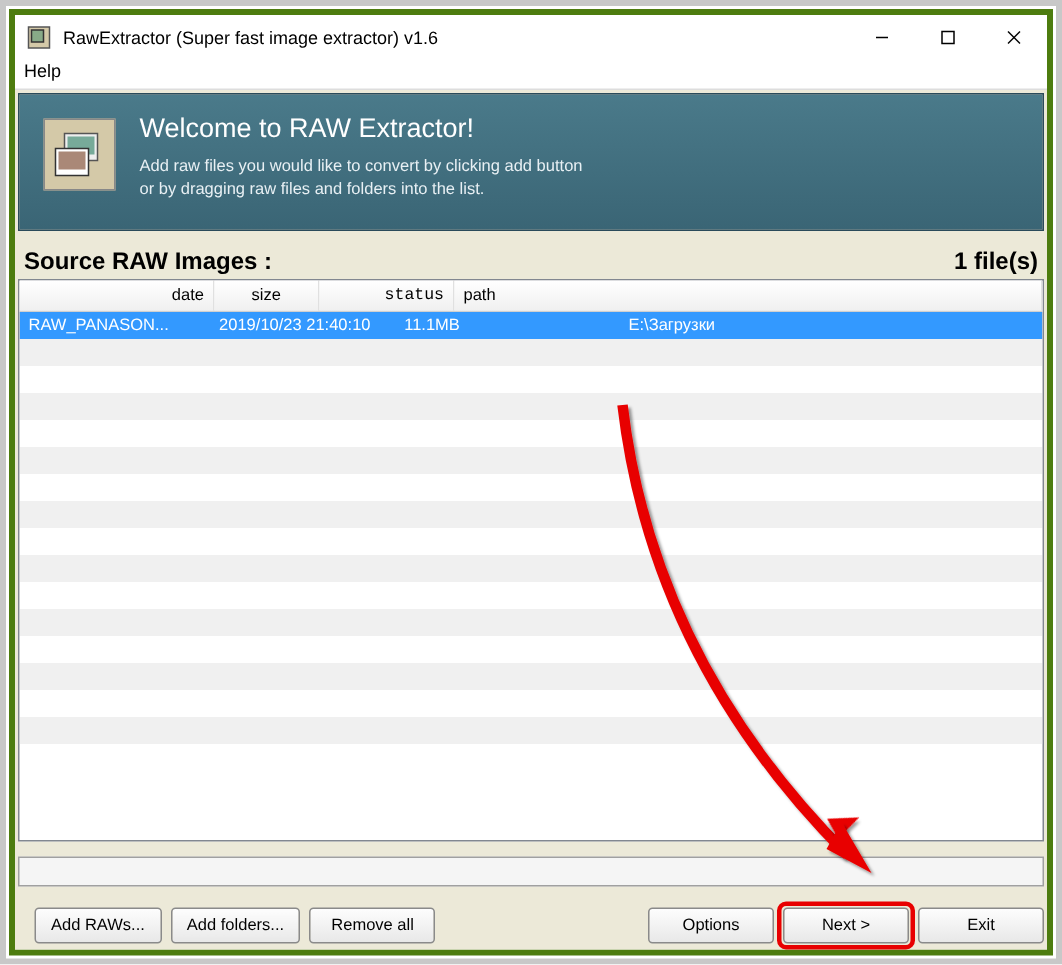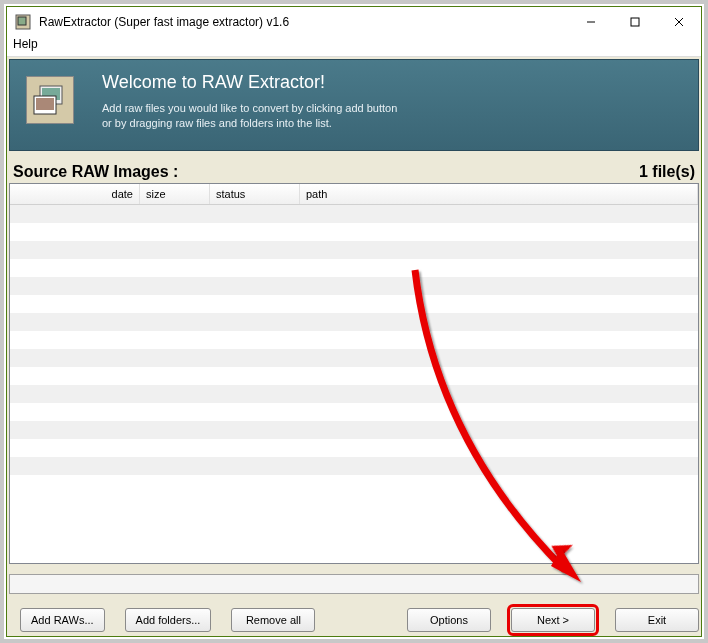--- a/index.html
+++ b/index.html
@@ -1,57 +1,57 @@
 <!DOCTYPE html>
 <html><head>
 <meta charset="utf-8">
 <style>
 * { box-sizing: border-box; margin: 0; padding: 0; }
 body { font-family: "Segoe UI", Tahoma, sans-serif; font-size: 12px; background: #fff; width: 708px; height: 643px; overflow: hidden; }
 .outer-border { border: 4px solid #c8c8c8; width: 708px; height: 643px; padding: 2px; background: #fff; }
-.window { border: 1px solid #4d7c0f; width: 696px; height: 631px; margin: 0 auto; display: flex; flex-direction: column; background: #fff; }
+.window { border: 4px solid #4d7c0f; width: 696px; height: 631px; margin: 0 auto; display: flex; flex-direction: column; background: #fff; }
 
 .titlebar { height: 30px; display: flex; align-items: center; padding: 0 0 0 8px; background: #fff; }
 .titlebar .app-icon { width: 16px; height: 16px; margin-right: 8px; }
 .titlebar .title { flex: 1; color: #000; font-size: 12px; }
 .titlebar .win-btn { width: 44px; height: 30px; display: flex; align-items: center; justify-content: center; color: #000; }
 
 .menubar { height: 20px; padding: 0 6px; background: #fff; border-bottom: 1px solid #ddd; }
 .menubar span { text-decoration-color: #000; color: #000; cursor: default; }
 
 .content { flex: 1; background: #ece9d8; padding: 2px; display: flex; flex-direction: column; }
 
-.banner { background: linear-gradient(to bottom, #4a7a8a 0%, #3a6575 100%); color: #fff; padding: 12px 16px 18px 16px; display: flex; align-items: flex-start; gap: 28px; border: 1px solid #2a4a5a; }
+.banner { background: linear-gradient(to bottom, #4a7a8a 0%, #3a6575 100%); color: #fff; padding: 12px 16px 18px 16px; display: flex; align-items: flex-start; gap: 16px; border: 1px solid #2a4a5a; }
 .banner-icon { width: 48px; height: 48px; background: #d4c9a8; border: 1px solid #888; display: flex; align-items: center; justify-content: center; margin-top: 4px; }
 .banner-icon svg { width: 40px; height: 40px; }
 .banner-text h1 { font-size: 18px; font-weight: normal; margin-bottom: 8px; color: #fff; font-family: Verdana, sans-serif; }
 .banner-text p { font-size: 11px; line-height: 1.4; color: #e8f0f4; }
 
 .list-section { margin-top: 10px; flex: 1; display: flex; flex-direction: column; }
 .list-header { display: flex; justify-content: space-between; font-weight: bold; font-size: 16px; padding: 2px 4px; color: #000; }
 
 .grid { flex: 1; border: 1px solid #828790; background: #fff; display: flex; flex-direction: column; overflow: hidden; }
 .grid-head { display: flex; background: #fff; border-bottom: 1px solid #d0d0d0; }
 .grid-head .col { padding: 4px 6px; border-right: 1px solid #e0e0e0; background: linear-gradient(to bottom, #fff, #f0f0f0); font-size: 11px; color: #000; }
 .col-filename { width: 110px; }
 .col-date { width: 130px; text-align: right; }
-.col-size { width: 70px; text-align: left; }
-.col-status { width: 90px; text-align: left; }
+.col-size { width: 70px; text-align: center; }
+.col-status { width: 90px; text-align: right; font-family: Liberation Mono, monospace; }
 .col-path { flex: 1; }
 
 .grid-body { flex: 1; overflow-y: auto; }
 .row { display: flex; height: 18px; align-items: center; font-size: 11px; }
 .row.even { background: #f0f0f0; }
 .row.odd { background: #fff; }
 .row.selected { background: #3399ff; color: #fff; }
 .row .cell { padding: 0 6px; white-space: nowrap; overflow: hidden; }
 
 .progress-bar { height: 20px; border: 1px solid #a0a0a0; background: #f5f5f5; margin: 10px 0; }
 
-.buttons { display: flex; gap: 20px; padding: 4px 0 2px 11px; }
+.buttons { display: flex; gap: 6px; padding: 4px 0 2px 11px; }
 .buttons .spacer { flex: 1; }
 .btn { min-width: 84px; height: 24px; background: linear-gradient(to bottom, #fdfdfd, #e8e8e8); border: 1px solid #8a8a8a; border-radius: 3px; font-size: 11px; color: #000; padding: 0 10px; cursor: pointer; font-family: inherit; }
 
 .highlight-next { position: relative; }
 .highlight-next::after { content: ""; position: absolute; inset: -4px; border: 3px solid #e80000; border-radius: 6px; pointer-events: none; }
 
 .arrow-svg { position: absolute; left: 405px; top: 260px; pointer-events: none; }
 .outer-wrap { position: relative; }
 </style>
 </head>
@@ -116,20 +116,27 @@
       </div>
 
       <div class="grid">
         <div class="grid-head">
           <div class="col col-date">date</div>
           <div class="col col-size">size</div>
           <div class="col col-status">status</div>
           <div class="col col-path">path</div>
         </div>
         <div class="grid-body" id="grid-body">
+                <div class="row selected">
+                  <div class="cell col-filename">RAW_PANASON...</div>
+                  <div class="cell col-date">2019/10/23 21:40:10</div>
+                  <div class="cell col-size">11.1MB</div>
+                  <div class="cell col-status"></div>
+                  <div class="cell col-path">E:\Загрузки</div>
+                </div>
                 <div class="row even">
                   <div class="cell col-filename"></div>
                   <div class="cell col-date"></div>
                   <div class="cell col-size"></div>
                   <div class="cell col-status"></div>
                   <div class="cell col-path"></div>
                 </div>
                 <div class="row odd">
                   <div class="cell col-filename"></div>
                   <div class="cell col-date"></div>

